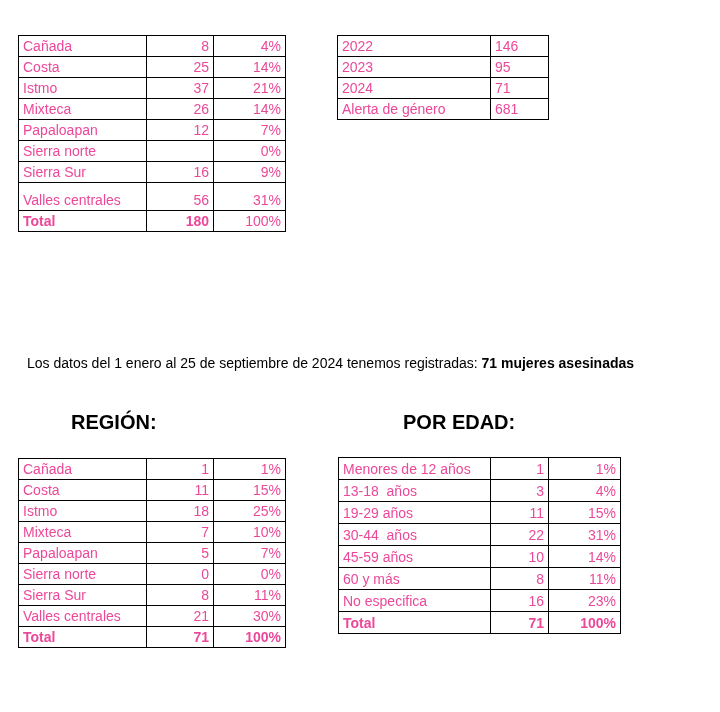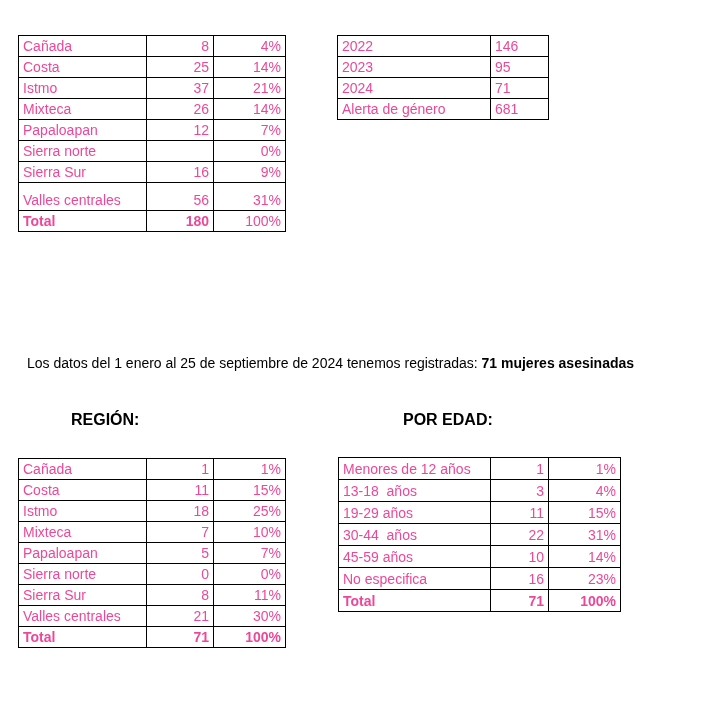--- a/index.html
+++ b/index.html
@@ -48,21 +48,21 @@
   #t-by-age td { height: 21px; }
   .summary {
     position: absolute;
     left: 27px;
     top: 355px;
     font-size: 14px;
     white-space: nowrap;
   }
   .section-label {
     position: absolute;
-    font-size: 16px;
+    font-size: 20px;
     font-weight: bold;
     padding-left: 48px;
   }
   #lbl-region { left: 23px;  top: 411px; }
   #lbl-edad   { left: 335px; top: 411px; margin-left: 20px; }
 </style>
 </head>
 <body>
 
 <table class="dtbl" id="t-region-overview">
@@ -231,20 +231,25 @@
       <td>30-44  años</td>
       <td class="num">22</td>
       <td class="num">31%</td>
     </tr>
     <tr>
       <td>45-59 años</td>
       <td class="num">10</td>
       <td class="num">14%</td>
     </tr>
     <tr>
+      <td>60 y más</td>
+      <td class="num">8</td>
+      <td class="num">11%</td>
+    </tr>
+    <tr>
       <td>No especifica</td>
       <td class="num">16</td>
       <td class="num">23%</td>
     </tr>
     <tr>
       <td class="b">Total</td>
       <td class="num b">71</td>
       <td class="num b">100%</td>
     </tr>
   </tbody>

